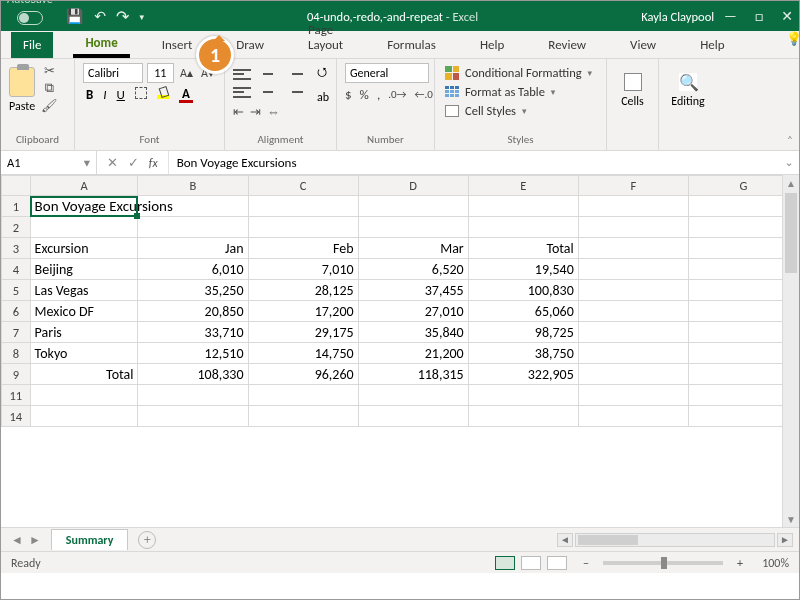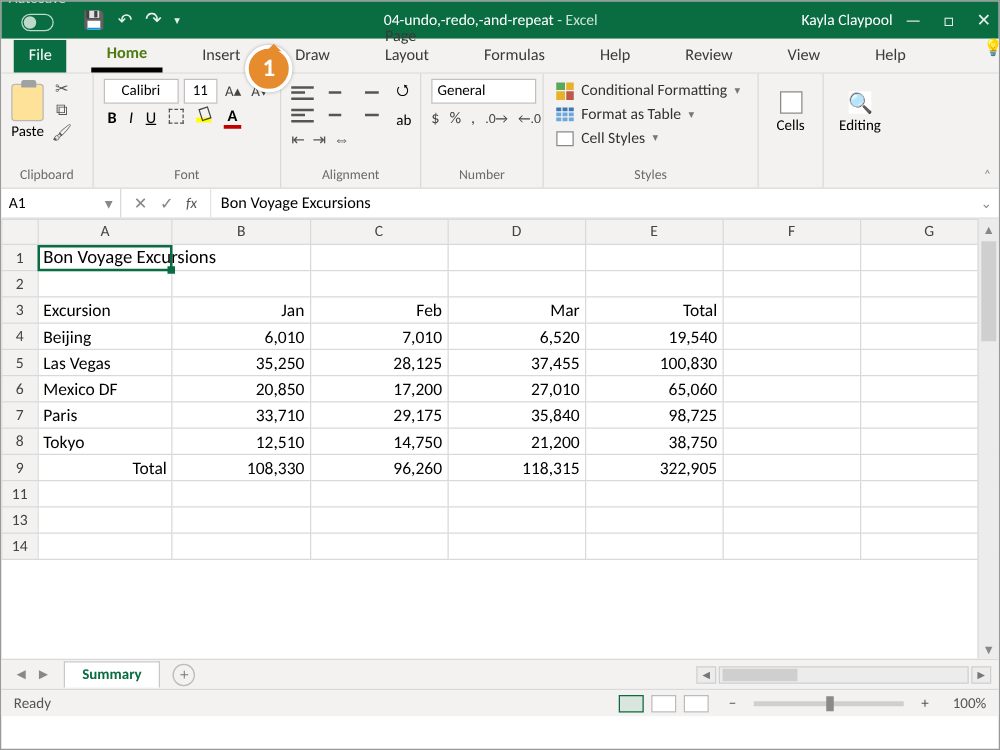--- a/index.html
+++ b/index.html
@@ -35,21 +35,21 @@
   
   .clipboard .top { display:flex; flex-direction:column; align-items:center; gap:2px; margin-top:4px; }
   .paste-ico { width:26px; height:30px; border:1px solid #b8b8b8; background:#ffe29a; border-radius:3px; position:relative; }
   .paste-ico::before { content:""; position:absolute; top:-4px; left:7px; width:12px; height:6px; background:#9fa1a3; border-radius:2px 2px 0 0; }
   .paste-lbl { font-size:12px; }
   .mini { display:flex; flex-direction:column; gap:2px; font-size:13px; color:#555; align-items:center;}
 
   
   .font .row { display:flex; align-items:center; gap:4px; margin-bottom:3px; }
   .combo { height:20px; border:1px solid #c0c0c0; background:#fff; font-size:12px; display:flex; align-items:center; padding:0 4px; }
-  .combo.font-name { width:72px;justify-content:center; }
+  .combo.font-name { width:72px; }
   .combo.font-size { width:32px; justify-content:center; }
   .small-btn { font-size:12px; color:#444; padding:0 2px; cursor:pointer; }
   .font .row2 span { font-size:13px; padding:0 3px; cursor:pointer; }
   .font .row2 .bold { font-weight:bold; }
   .font .row2 .ital { font-style:italic; }
   .font .row2 .und { text-decoration: underline; }
   .underline-A { font-weight:bold; border-bottom:3px solid #c00000; display:inline-block; line-height:12px; }
   .bucket { display:inline-block; width:12px;height:10px; border-bottom:4px solid #ffff00; position:relative;}
   .bucket::before{content:"";position:absolute;top:-2px;left:3px;width:6px;height:8px;border:1px solid #444;transform:rotate(-18deg);}
   .dot-border { display:inline-block;width:12px;height:12px;border:1px dashed #555;}
@@ -480,30 +480,20 @@
           <th>11</th>
           <td></td>
           <td></td>
           <td></td>
           <td></td>
           <td></td>
           <td></td>
           <td></td>
         </tr>
       <tr>
-          <th>13</th>
-          <td></td>
-          <td></td>
-          <td></td>
-          <td></td>
-          <td></td>
-          <td></td>
-          <td></td>
-        </tr>
-      <tr>
           <th>14</th>
           <td></td>
           <td></td>
           <td></td>
           <td></td>
           <td></td>
           <td></td>
           <td></td>
         </tr>
     </tbody>

